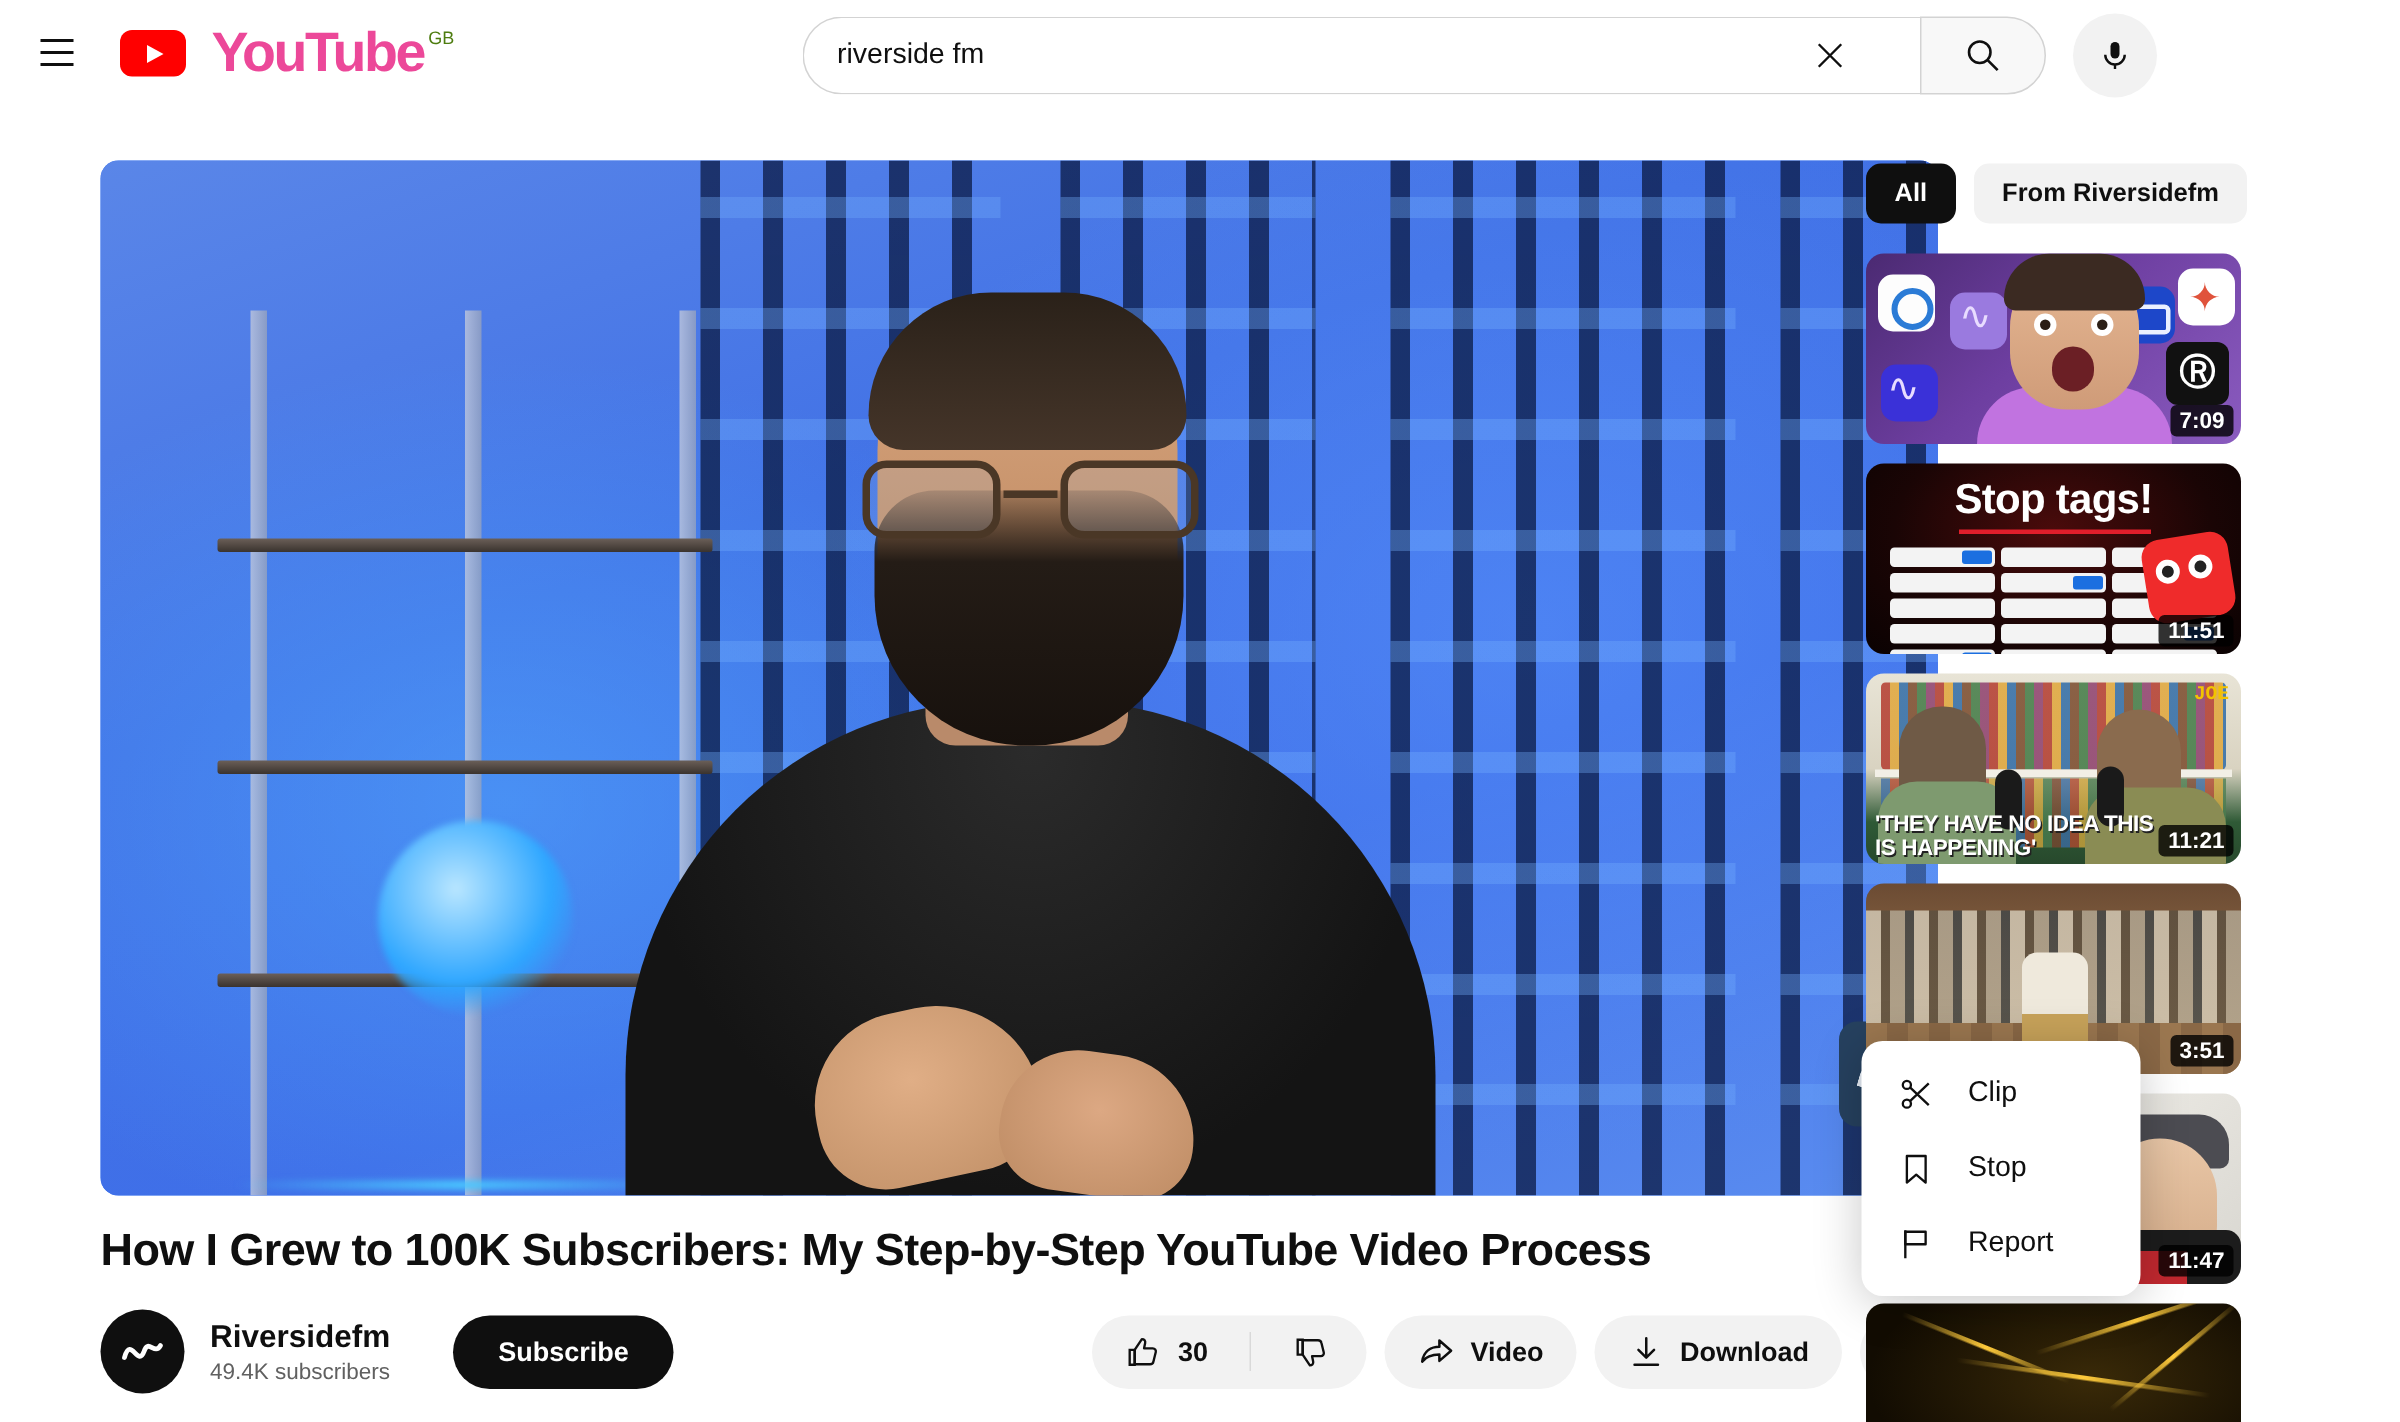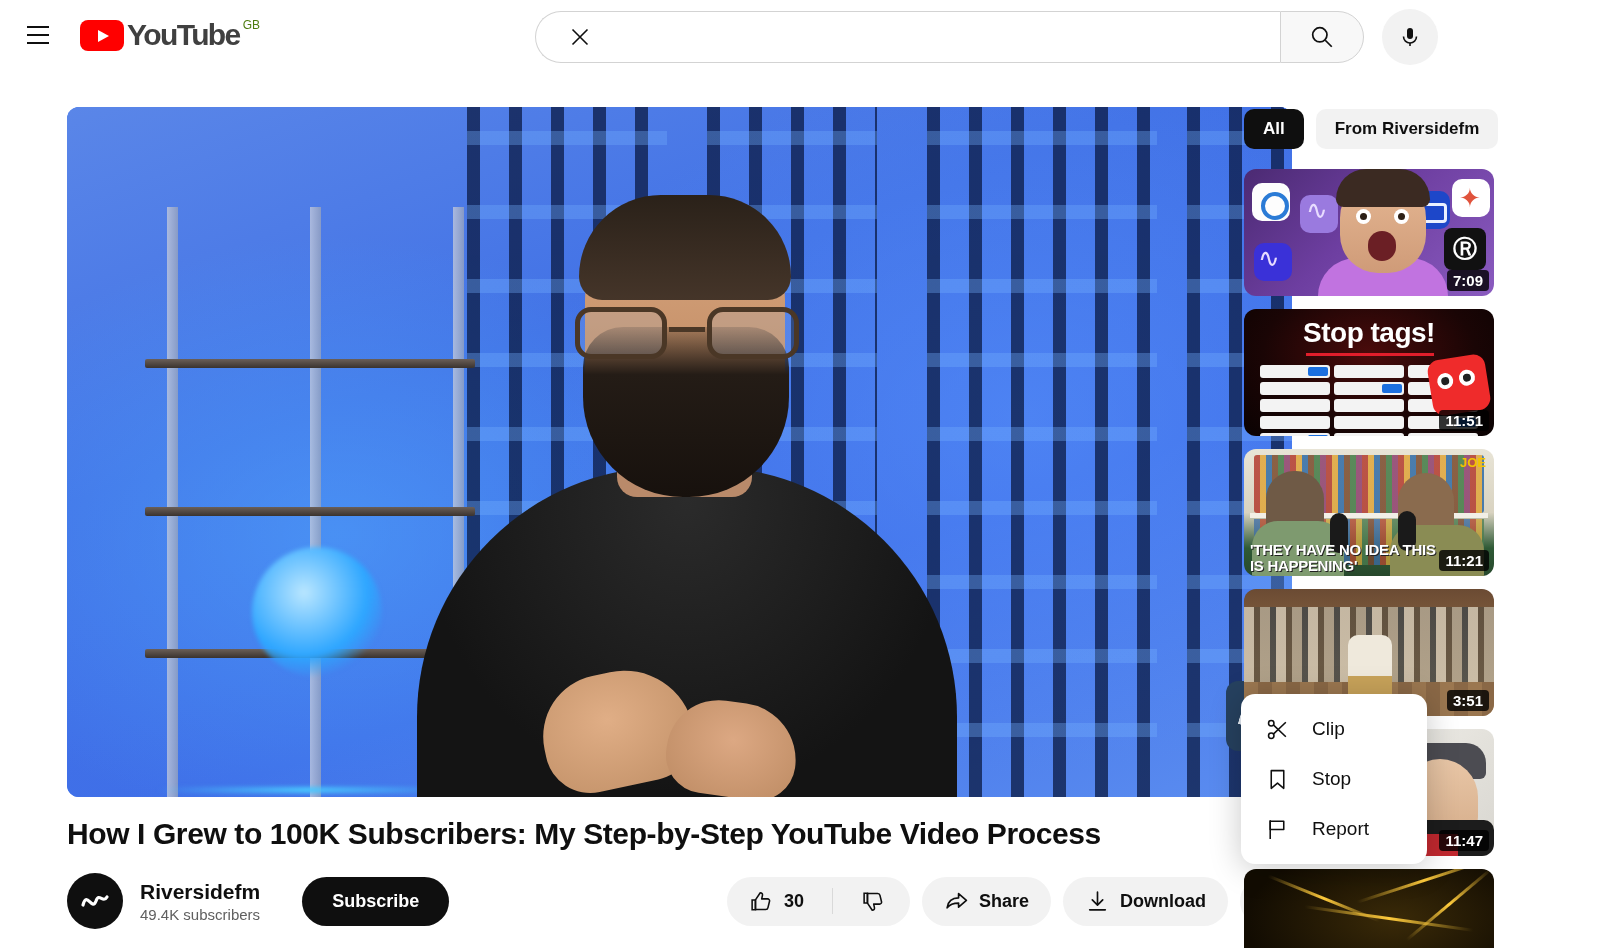--- a/index.html
+++ b/index.html
@@ -34,22 +34,22 @@
     display: flex; align-items: center; justify-content: center; margin-top: 2px;
   }
   .logo-play::after {
     content: ""; display: block;
     border-left: 11px solid #fff;
     border-top: 6.5px solid transparent;
     border-bottom: 6.5px solid transparent;
     margin-left: 3px;
   }
   .logo-text {
-    font-size: 30px; font-weight: bold; letter-spacing: -1.6px;
-    margin-left: 3px; line-height: 34px; color: #404040;
+    font-size: 37px; font-weight: bold; letter-spacing: -1.6px;
+    margin-left: 17px; line-height: 34px; color: #ec4899;
   }
   .logo-country {
     font-size: 12px; color: #4d7c0f; margin-left: 3px; margin-top: 1px;
     line-height: 12px;
   }
 
   .search-zone {
     position: absolute; left: 535px; top: 9px;
     display: flex; align-items: center;
   }
@@ -367,21 +367,21 @@
   .t3 .p1s { position:absolute; left: 8px; top: 72px; width: 92px; height: 56px; background:#7e9a6f; border-radius: 26px 26px 0 0;}
   .t3 .p2 { position:absolute; right: 40px; top: 24px; width: 56px; height: 68px; background:#8a6b4e; border-radius: 28px 28px 10px 10px;}
   .t3 .p2s { position:absolute; right: 10px; top: 76px; width: 94px; height: 52px; background:#8a8c54; border-radius: 26px 26px 0 0;}
   .t3 .mic { position:absolute; width: 18px; height: 40px; background:#1a1a1a; border-radius: 9px;}
   .t3 .mic.m1{left: 86px; top: 64px;} .t3 .mic.m2{right: 78px; top: 62px;}
   .t3 .cap3 {
     position:absolute; left: 6px; bottom: 2px; right: 46px;
     color:#fff; font-size: 15px; font-weight: bold; line-height: 16px;
     text-shadow: 1px 1px 0 #222; letter-spacing: -0.3px;
   }
-  .t3 .joe { position:absolute; right: 8px; top: 6px; color:#f2c300; font-weight:bold; font-size:13px;}
+  .t3 .joe { position:absolute; right: 8px; top: 6px; color:#f2c300; font-weight:bold; font-size:13px;font-family:Liberation Mono, monospace;}
 
   
   .t4 { background: linear-gradient(180deg,#6b4b33 0%, #8b6644 45%, #a07a50 75%, #b08b5c 100%); }
   .t4 .crowd {
     position:absolute; left: 0; right: 0; top: 18px; height: 80px;
     background:
       repeating-linear-gradient(90deg,
         rgba(210,200,180,.95) 0 10px,
         rgba(90,80,65,.85) 10px 16px,
         rgba(180,170,150,.9) 16px 26px,
@@ -425,20 +425,21 @@
   </div>
 
   <div class="logo-wrap">
     <div class="logo-play"></div>
     <div class="logo-text">YouTube</div>
     <div class="logo-country">GB</div>
   </div>
 
   <div class="search-zone">
     <div class="search-box">
+      <input class="search-input" type="text" value="riverside fm" style="">
       <div class="clear-btn">
         <svg width="24" height="24" viewBox="0 0 24 24" aria-hidden="true">
           <path d="M4.5 4.5 L19.5 19.5 M19.5 4.5 L4.5 19.5" stroke="#0f0f0f" stroke-width="1.6" fill="none"></path>
         </svg>
       </div>
     </div>
     <div class="search-submit">
       <svg width="26" height="26" viewBox="0 0 24 24" aria-hidden="true">
         <circle cx="10" cy="10" r="6.6" stroke="#0f0f0f" stroke-width="1.6" fill="none"></circle>
         <path d="M15 15 L21 21" stroke="#0f0f0f" stroke-width="1.6" fill="none"></path>
@@ -528,21 +529,21 @@
             <path d="M3 4h3.2v9.5H3z" stroke="#0f0f0f" stroke-width="1.5" fill="none"></path>
             <path d="M6.2 13.5 L10.8 20.4 c1.6 0 2.4-1 2.1-2.5 l-.7-3.4 h5.6 c1.3 0 2.2-1.1 1.9-2.3 L18.2 6.1 c-.2-1.1-1.1-1.8-2.2-1.8 H6.2z" stroke="#0f0f0f" stroke-width="1.5" fill="none" stroke-linejoin="round"></path>
           </svg>
         </div>
       </div>
 
       <div class="pill">
         <svg width="25" height="25" viewBox="0 0 24 24" aria-hidden="true">
           <path d="M3 18 C4 11, 9 8.5, 14 8.5 V4.5 L21.5 11 L14 17.5 V13.5 C9 13.5 5.5 14.8 3 18z" stroke="#0f0f0f" stroke-width="1.6" fill="none" stroke-linejoin="round"></path>
         </svg>
-        <span>Share</span>
+        <span>Video</span>
       </div>
 
       <div class="pill">
         <svg width="25" height="25" viewBox="0 0 24 24" aria-hidden="true">
           <path d="M12 3 V15 M7 10.5 L12 15.5 L17 10.5 M4.5 20 H19.5" stroke="#0f0f0f" stroke-width="1.6" fill="none" stroke-linecap="round" stroke-linejoin="round"></path>
         </svg>
         <span>Download</span>
       </div>
 
       <div class="pill round">

